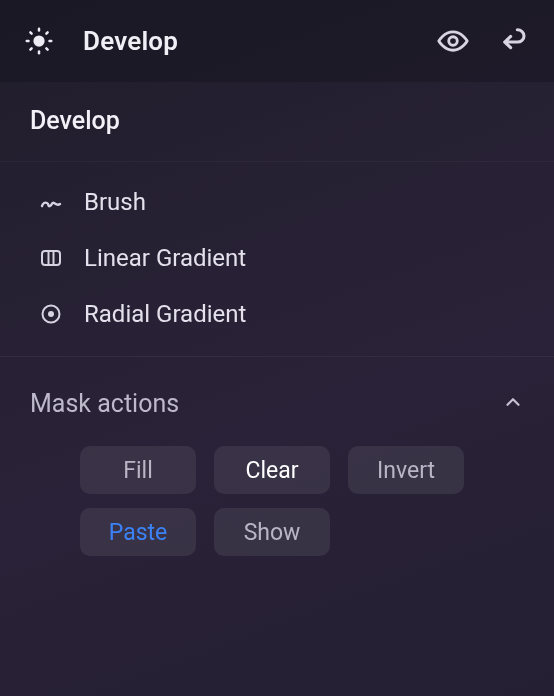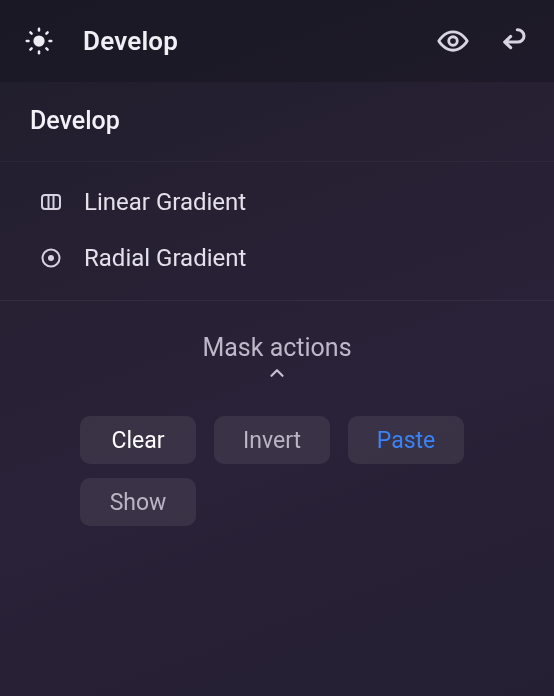--- a/index.html
+++ b/index.html
@@ -86,21 +86,20 @@
       align-items: center;
       justify-content: center;
       color: #d6d2e0;
     }
     .section-header {
       display: flex;
       align-items: center;
       justify-content: space-between;
       padding: 32px 30px 14px 30px;
       cursor: pointer;
-      flex-direction: column;
     }
     .section-title {
       font-size: 25px;
       font-weight: 400;
       color: #bdb9ca;
     }
     .actions-grid {
       display: grid;
       grid-template-columns: repeat(3, 116px);
       gap: 14px 18px;
@@ -165,20 +164,28 @@
 </div>
 
 <div class="tabs">
   <div class="tab active">Develop</div>
 </div>
 
 <div class="mask-types">
   <div class="mask-type-item">
     <span class="mask-type-icon">
       <svg width="24" height="24" viewBox="0 0 24 24" fill="none">
+        <path d="M3 16c1-3 3-4 5-3s1 4 3 3 2-4 4-3 3 3 6 1" stroke="#d6d2e0" stroke-width="2.4" stroke-linecap="round" fill="none"></path>
+      </svg>
+    </span>
+    <span class="mask-type-label">Brush</span>
+  </div>
+  <div class="mask-type-item">
+    <span class="mask-type-icon">
+      <svg width="24" height="24" viewBox="0 0 24 24" fill="none">
         <rect x="3" y="5" width="18" height="14" rx="3" stroke="#d6d2e0" stroke-width="2"></rect>
         <line x1="9.5" y1="5" x2="9.5" y2="19" stroke="#d6d2e0" stroke-width="2"></line>
         <line x1="14.5" y1="5" x2="14.5" y2="19" stroke="#d6d2e0" stroke-width="2"></line>
       </svg>
     </span>
     <span class="mask-type-label">Linear Gradient</span>
   </div>
   <div class="mask-type-item">
     <span class="mask-type-icon">
       <svg width="24" height="24" viewBox="0 0 24 24" fill="none">
@@ -193,17 +200,18 @@
 <div class="section-header">
   <span class="section-title">Mask actions</span>
   <span>
     <svg width="22" height="22" viewBox="0 0 24 24" fill="none">
       <path d="M6 15l6-6 6 6" stroke="#c6c2d2" stroke-width="2.4" stroke-linecap="round" stroke-linejoin="round"></path>
     </svg>
   </span>
 </div>
 
 <div class="actions-grid">
+  <div class="action-btn">Fill</div>
   <div class="action-btn primary">Clear</div>
   <div class="action-btn">Invert</div>
   <div class="action-btn disabled">Paste</div>
   <div class="action-btn">Show</div>
 </div>
 
 </body></html>

